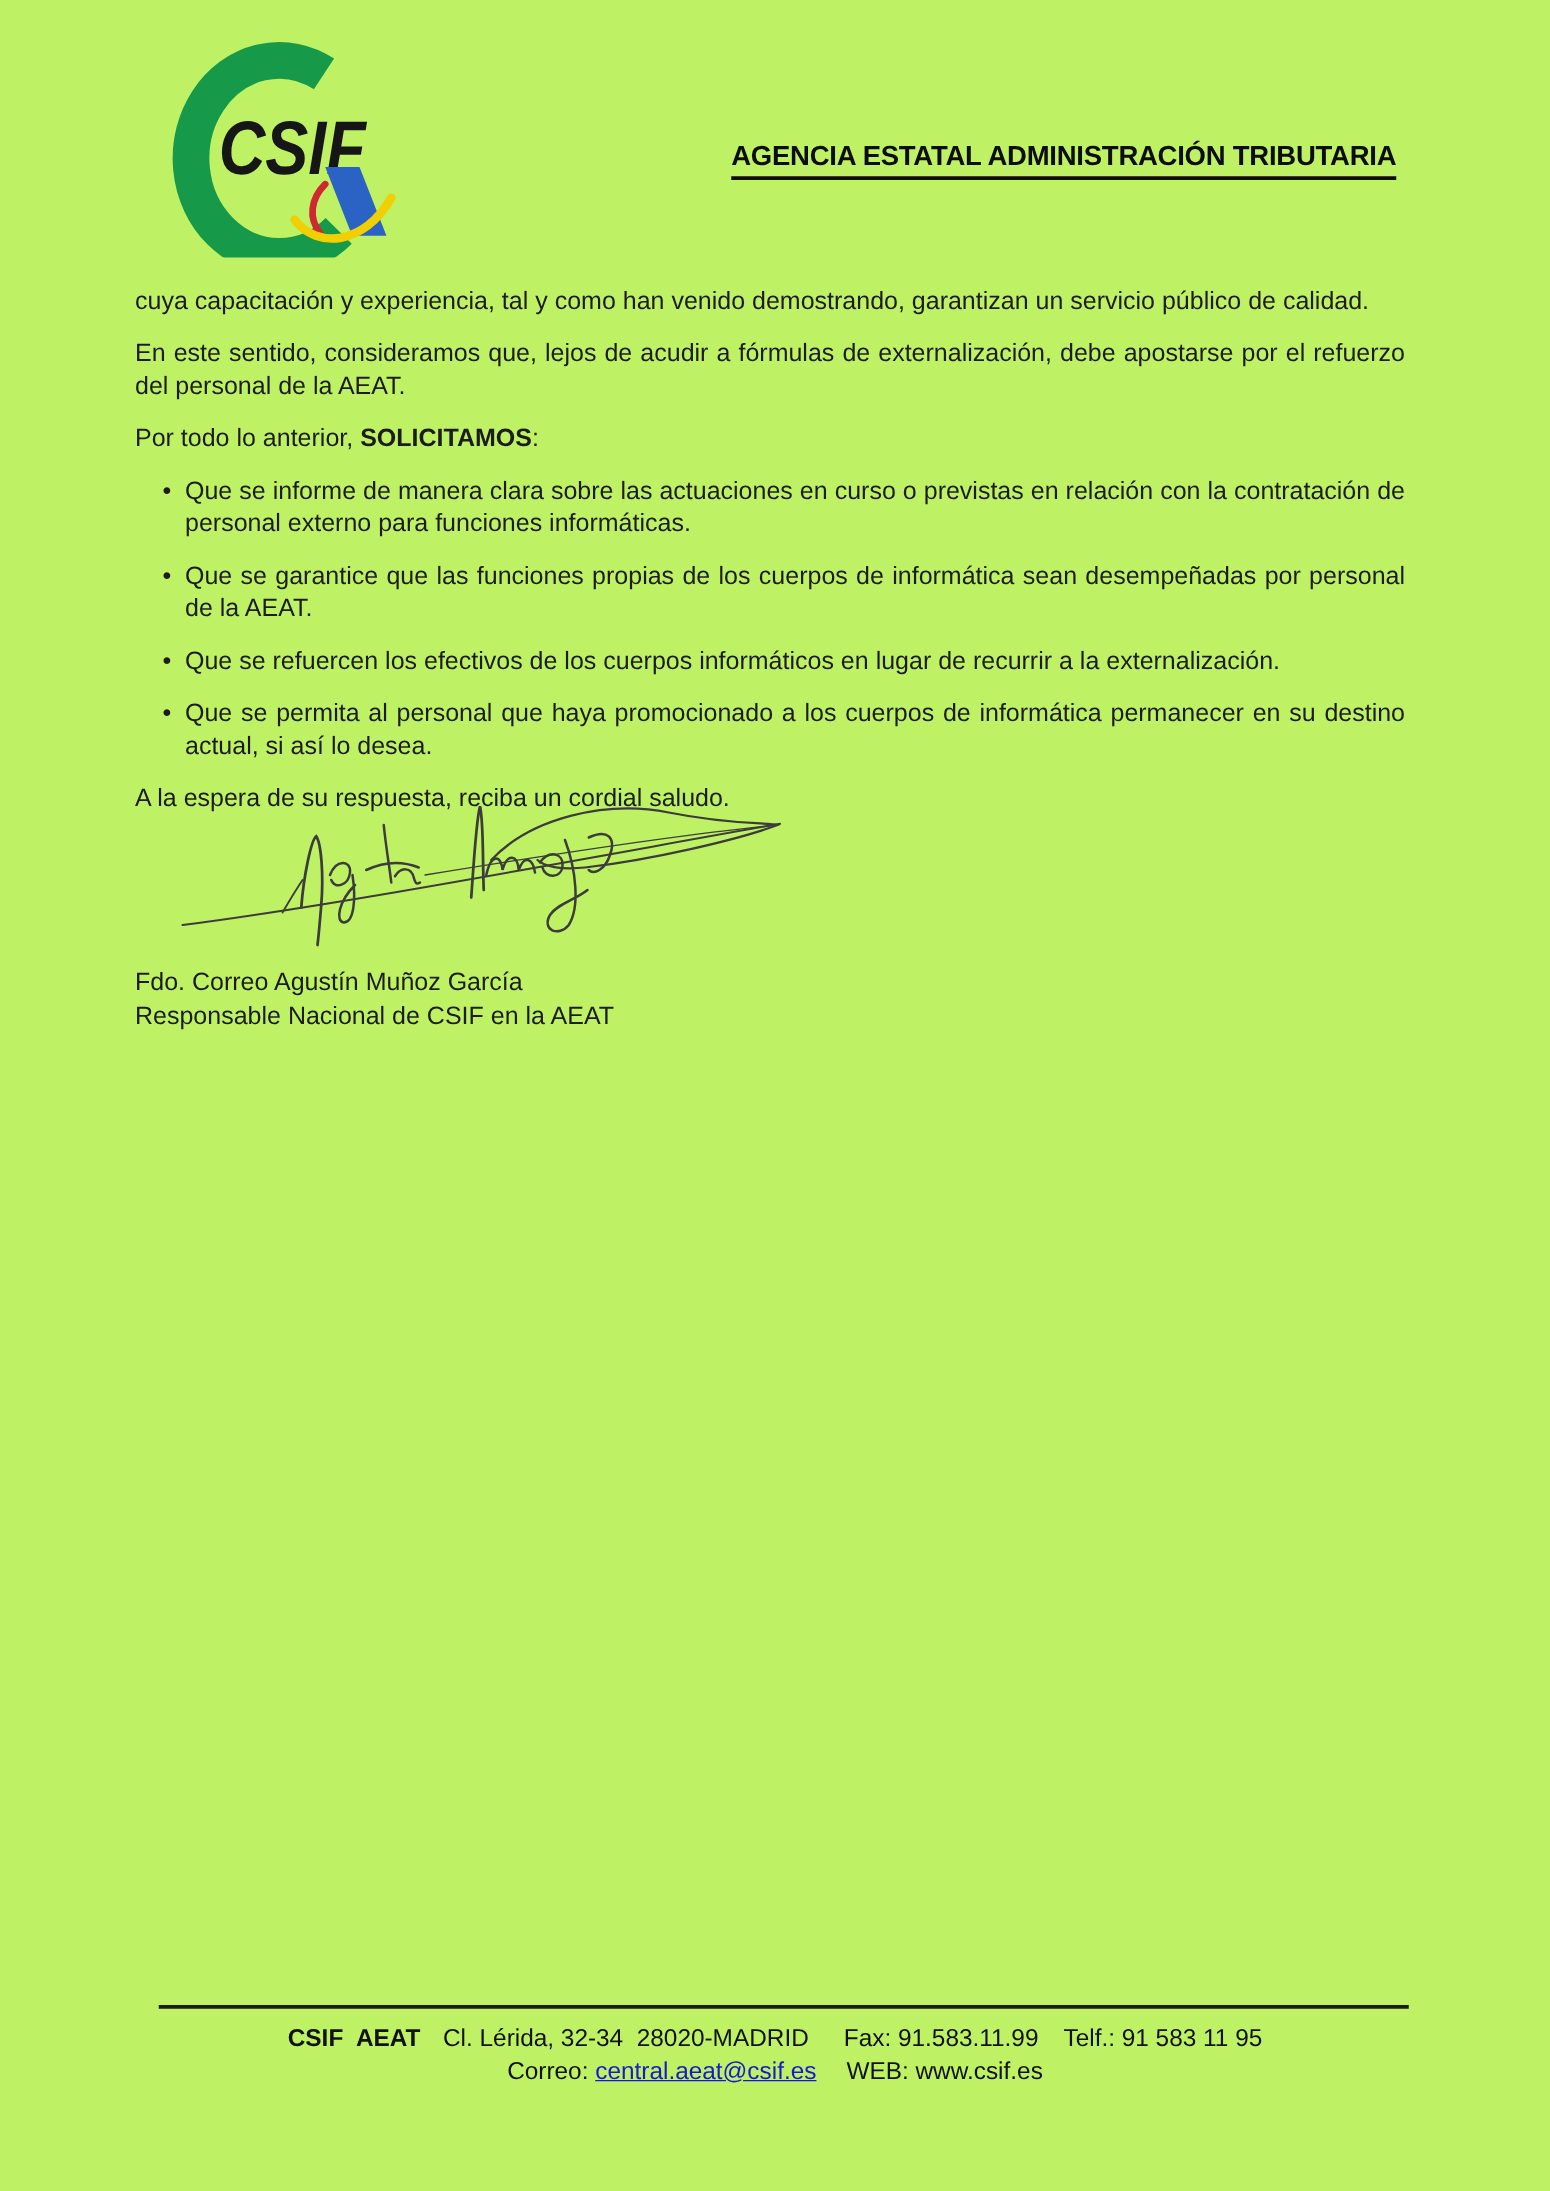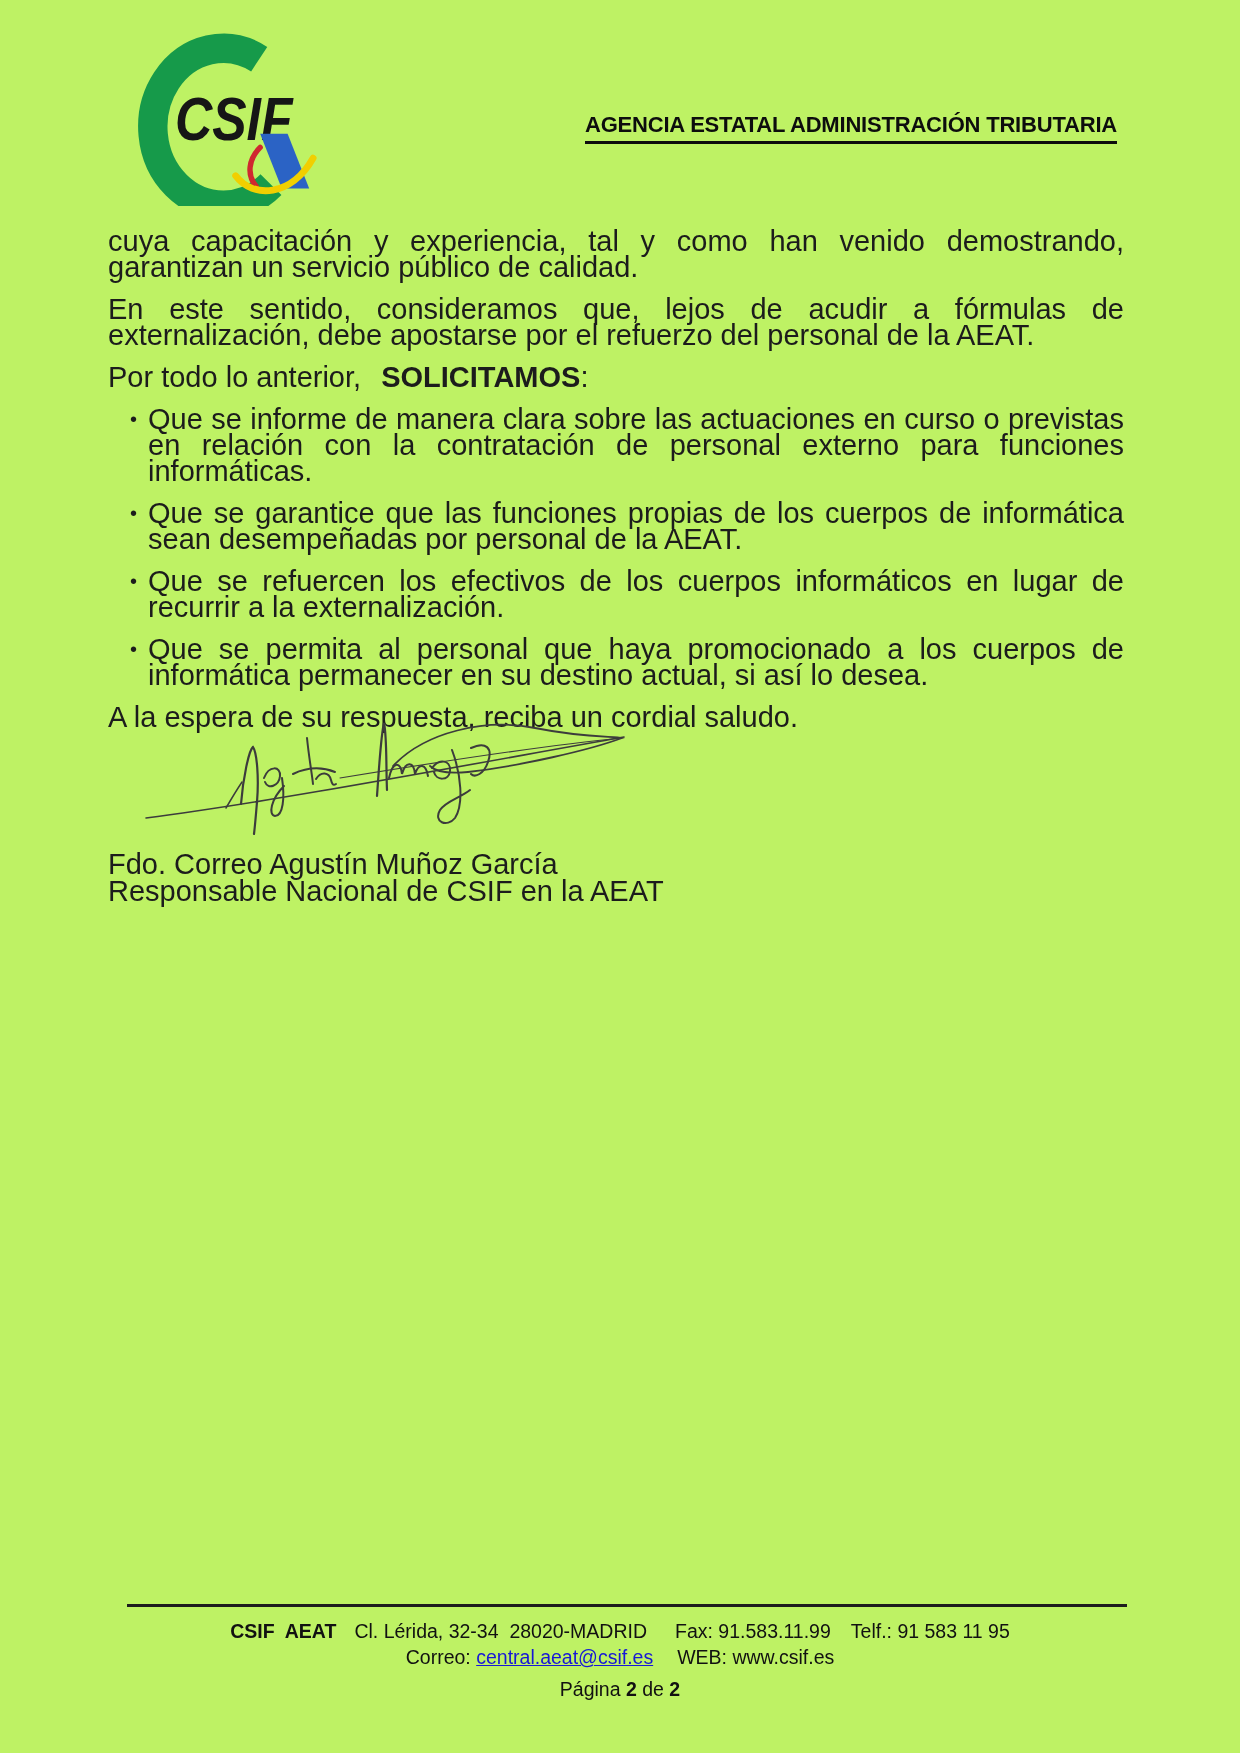--- a/index.html
+++ b/index.html
@@ -12,21 +12,21 @@
   
   .logo{position:absolute;left:122px;top:28px;width:196px;height:178px;}
   .agency-title{
     position:absolute;top:112px;right:123px;
     font-size:22px;font-weight:bold;letter-spacing:-0.2px;
     color:#0d0d0d;border-bottom:3px solid #0d0d0d;padding-bottom:3px;
   }
   
   .letter{
     position:absolute;left:108px;top:228px;width:1016px;
-    font-size:29px;line-height:26px;text-align:justify;
+    font-size:20px;line-height:26px;text-align:justify;
   }
   .letter p{margin:0 0 16px 0;}
   .requests{list-style:none;margin:0;padding:0;}
   .requests li{
     position:relative;padding-left:40px;margin:0 0 16px 0;text-align:justify;
   }
   .requests li::before{
     content:"\2022";position:absolute;left:22px;top:0;font-size:20px;
   }
   .closing{margin:0 0 0 0 !important;}
@@ -43,21 +43,21 @@
   .f-org{font-weight:bold;margin-right:18px;}
   .f-addr{margin-right:28px;}
   .f-fax{margin-right:20px;}
   .email-link{color:#1717d6;text-decoration:underline;cursor:pointer;white-space:pre-wrap;}
   .f-web{margin-left:24px;}
   .page-indicator{
     position:absolute;left:120px;top:1678px;width:1000px;
     font-size:19.5px;text-align:center;color:#111;
   }
   .page-indicator b{font-weight:bold;}
-  .bold{font-weight:bold;margin-left:12px;}
+  .bold{font-weight:bold;}
 </style>
 </head>
 <body>
 
 <div class="page">
 
   <div class="logo">
     <svg width="196" height="178" viewBox="0 0 200 178">
 
       <path d="M 140,30 A 72,80 0 1 0 152,158" fill="none" stroke-width="30" stroke-linecap="butt" stroke="#169a4a"></path>
@@ -116,15 +116,14 @@
     <p class="signer-role">Responsable Nacional de CSIF en la AEAT</p>
   </div>
 
   <div class="footer-rule"></div>
 
   <div class="footer">
     <div><span class="f-org">CSIF  AEAT</span><span class="f-addr">Cl. Lérida, 32-34  28020-MADRID</span><span class="f-fax">Fax: 91.583.11.99</span><span>Telf.: 91 583 11 95</span></div>
     <div><span>Correo: </span><a class="email-link">central.aeat@csif.es</a><span class="f-web">WEB: www.csif.es</span></div>
   </div>
 
-  <div class="page-indicator"><span>Página </span><b>2</b><span> de </span><b>2</b></div>
 
 </div>
 
 </body></html>

